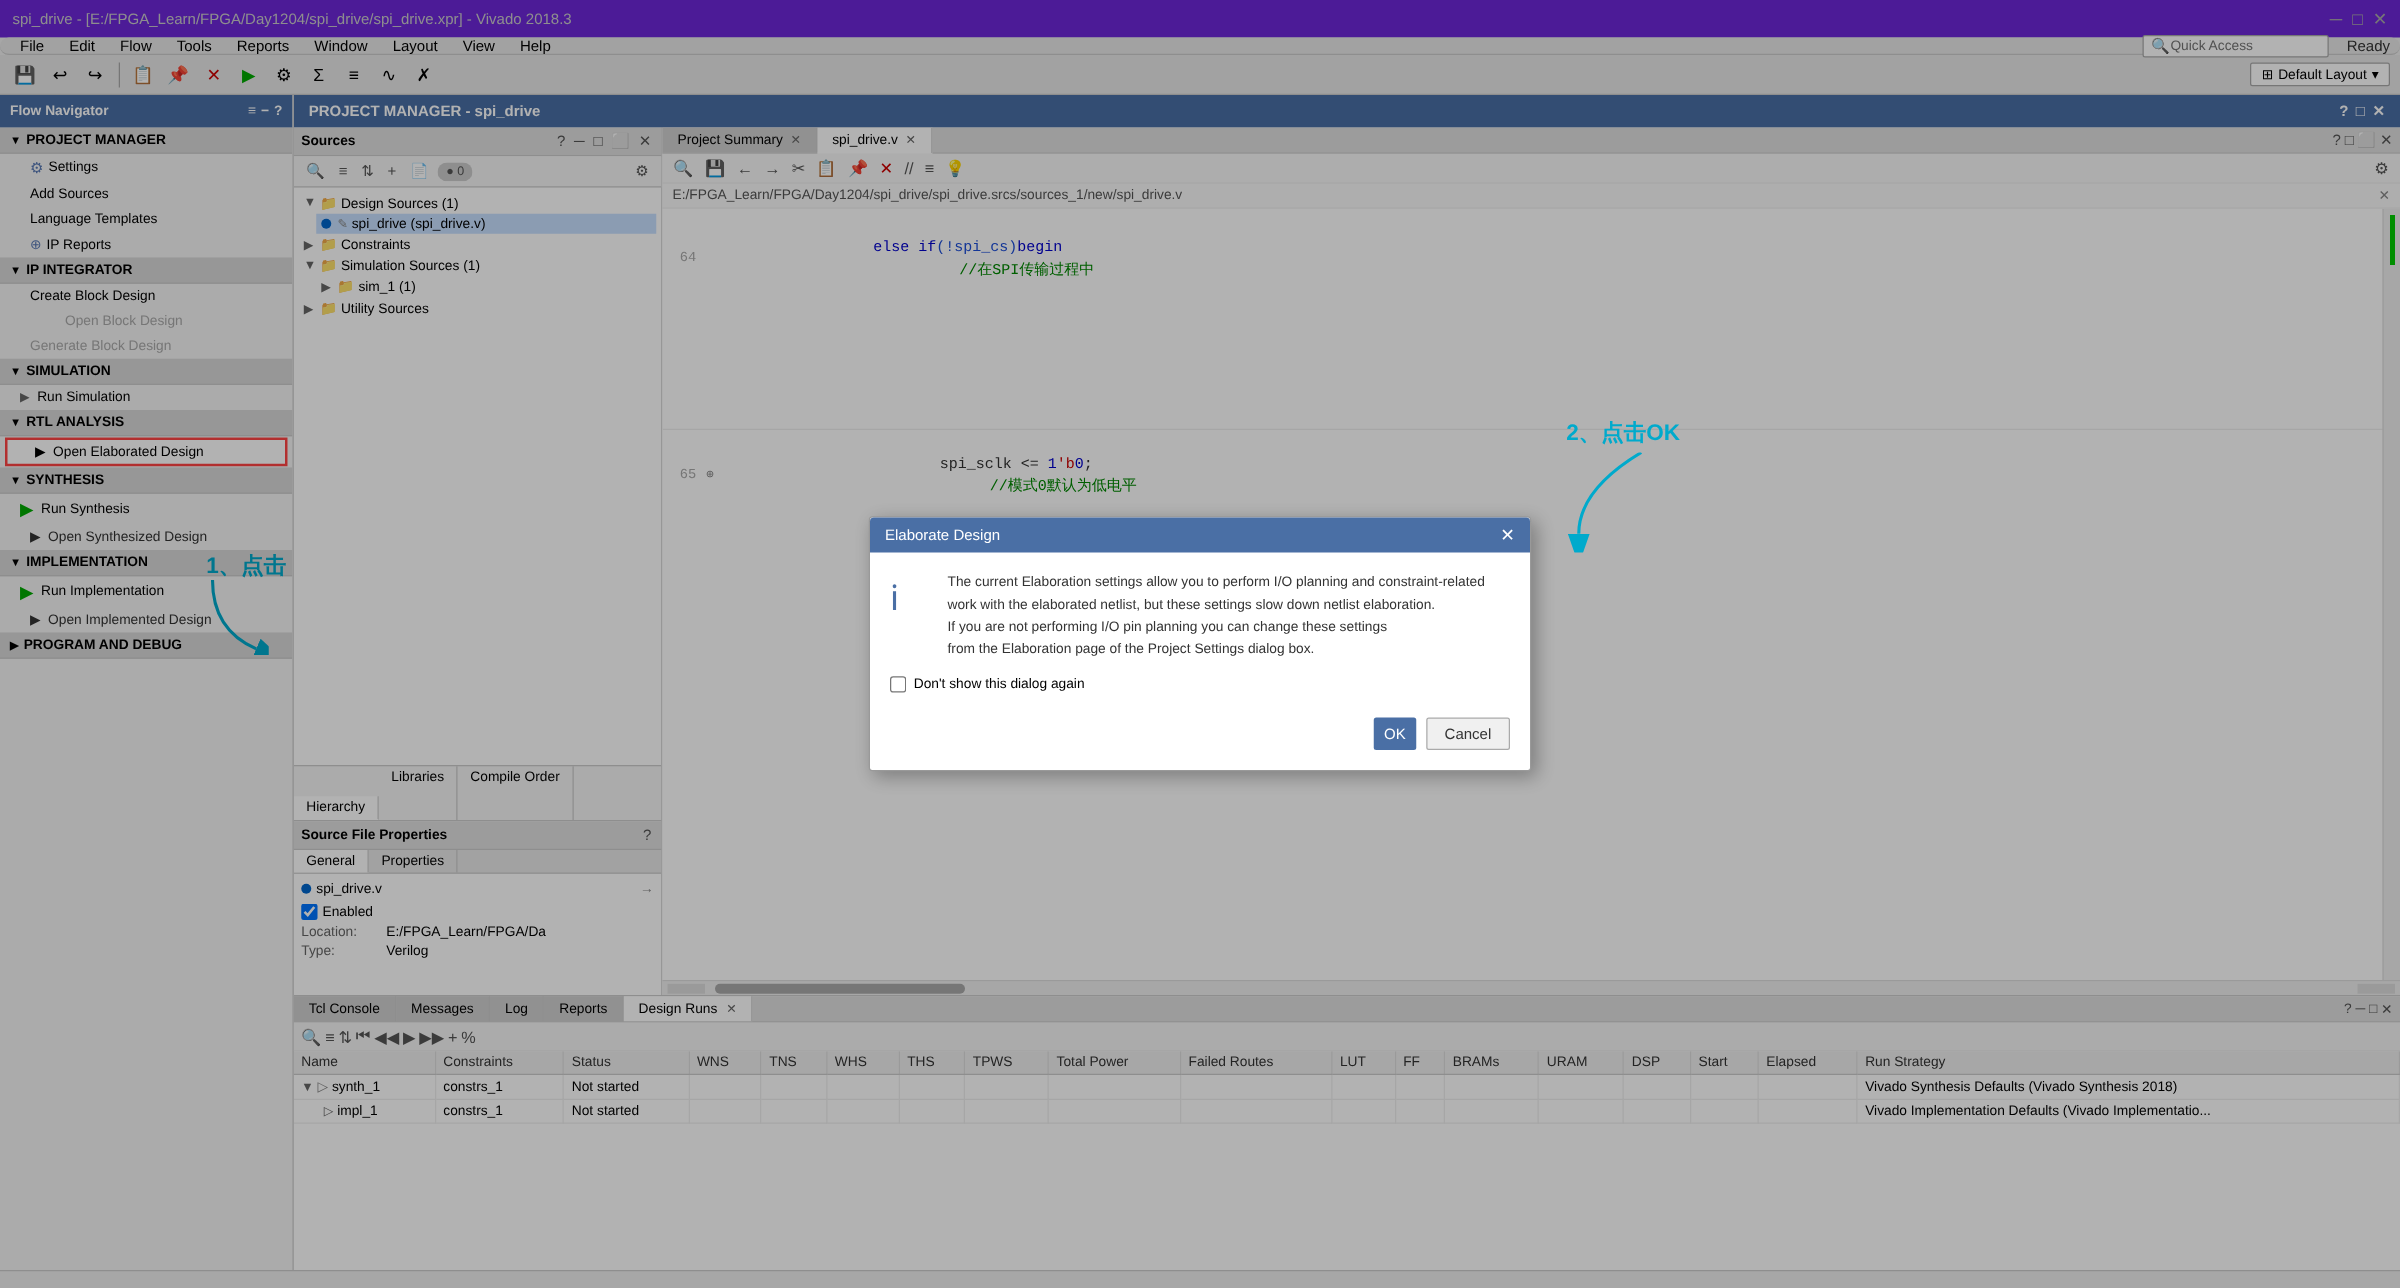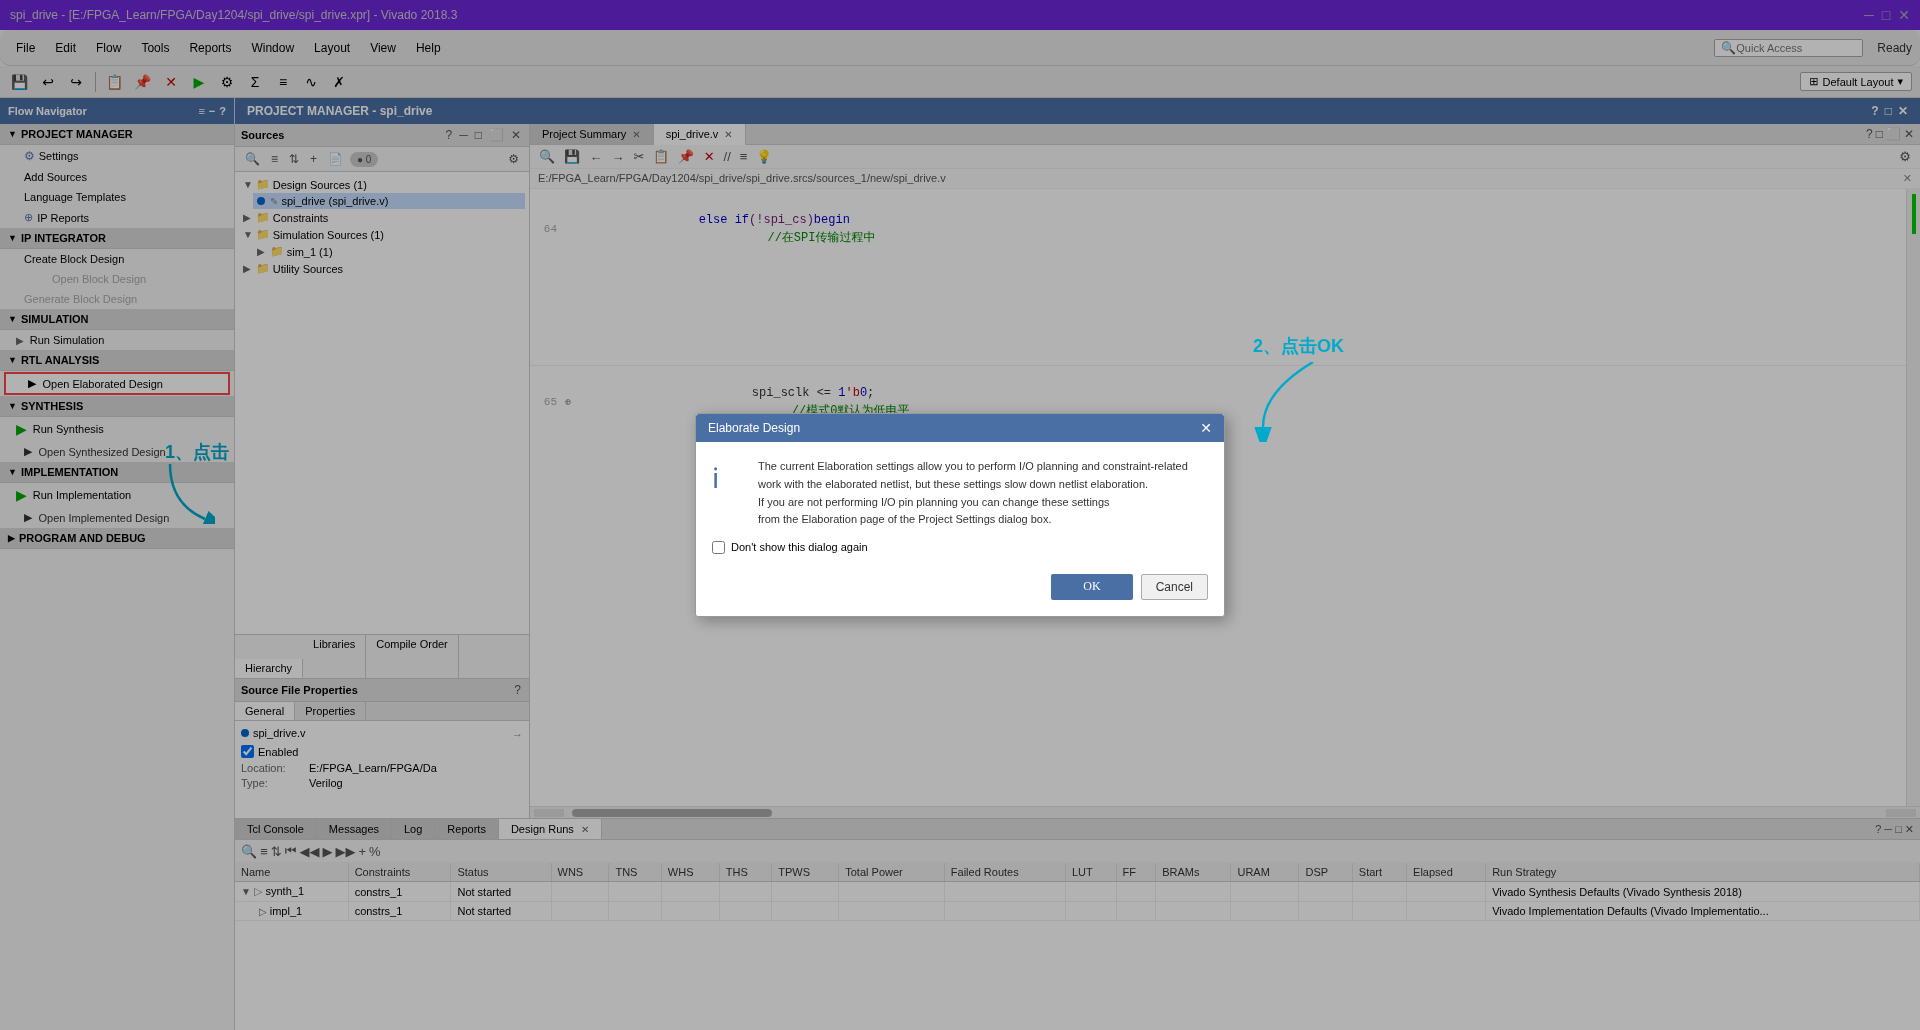--- a/index.html
+++ b/index.html
@@ -4,21 +4,21 @@
   <style>
     * { box-sizing: border-box; margin: 0; padding: 0; }
     body { font-family: 'Segoe UI', Arial, sans-serif; font-size: 12px; background: #f0f0f0; overflow: hidden; width: 1920px; height: 1030px; }
 
     
     .title-bar { background: #6d28d9; color: #ccc; height: 30px; display: flex; align-items: center; padding: 0 10px; justify-content: space-between; }
     .title-bar-controls { display: flex; gap: 8px; }
     .title-bar-controls span { cursor: pointer; font-size: 14px; color: #aaa; }
 
     
-    .menu-bar { background: #e8e8e8; height: 36px; display: flex; align-items: center; padding: 0 8px; border-bottom: 1px solid #ccc; gap: 4px; border-radius: 10px; }
+    .menu-bar { background: #e8e8e8; height: 14px; display: flex; align-items: center; padding: 0 8px; border-bottom: 1px solid #ccc; gap: 4px; border-radius: 10px; }
     .menu-item { padding: 2px 8px; cursor: pointer; font-size: 12px; }
     .menu-search { margin-left: auto; display: flex; align-items: center; background: white; border: 1px solid #aaa; padding: 1px 6px; border-radius: 2px; }
     .menu-search input { border: none; outline: none; font-size: 11px; width: 120px; }
     .ready-label { margin-left: 10px; font-size: 12px; color: #333; }
 
     
     .toolbar { background: #e8e8e8; height: 32px; display: flex; align-items: center; padding: 0 8px; border-bottom: 1px solid #ccc; gap: 4px; }
     .toolbar-btn { width: 24px; height: 24px; display: flex; align-items: center; justify-content: center; cursor: pointer; border: 1px solid transparent; border-radius: 2px; font-size: 14px; }
     .toolbar-separator { width: 1px; height: 20px; background: #aaa; margin: 0 3px; }
     .default-layout-btn { margin-left: auto; background: white; border: 1px solid #aaa; padding: 2px 8px; display: flex; align-items: center; gap: 4px; cursor: pointer; font-size: 11px; border-radius: 2px; }
@@ -121,21 +121,21 @@
     .dialog-overlay { position: fixed; top: 0; left: 0; width: 100%; height: 100%; background: rgba(0,0,0,0.3); display: flex; align-items: center; justify-content: center; z-index: 1000; }
     .dialog { background: white; border: 1px solid #999; box-shadow: 4px 4px 15px rgba(0,0,0,0.3); width: 530px; border-radius: 3px; }
     .dialog-title-bar { background: #4a6fa5; color: white; padding: 6px 12px; display: flex; align-items: center; justify-content: space-between; border-radius: 3px 3px 0 0; }
     .dialog-close { cursor: pointer; font-size: 14px; color: white; }
     .dialog-body { padding: 16px; }
     .dialog-info-row { display: flex; gap: 10px; margin-bottom: 12px; }
     .info-icon { font-size: 28px; color: #4a6fa5; width: 36px; flex-shrink: 0; }
     .dialog-text { font-size: 11px; line-height: 1.6; color: #333; flex: 1; }
     .dialog-checkbox-row { display: flex; align-items: center; gap: 6px; margin: 10px 0; font-size: 11px; }
     .dialog-buttons { display: flex; justify-content: flex-end; gap: 8px; padding-top: 10px; }
-    .btn-ok { background: #4a6fa5; color: white; border: none; padding: 5px 32px; cursor: pointer; font-size: 12px; border-radius: 2px; font-family: Liberation Serif, serif; }
+    .btn-ok { background: #4a6fa5; color: white; border: none; padding: 5px 8px; cursor: pointer; font-size: 12px; border-radius: 2px; }
     .btn-cancel { background: #f0f0f0; color: #333; border: 1px solid #aaa; padding: 5px 14px; cursor: pointer; font-size: 12px; border-radius: 2px; }
 
     
     .status-bar { background: #f0f0f0; height: 22px; border-top: 1px solid #ccc; display: flex; align-items: center; padding: 0 8px; font-size: 10px; color: #555; justify-content: space-between; }
 
     .scrollbar-h { height: 12px; background: #f0f0f0; border-top: 1px solid #ddd; display: flex; align-items: center; }
     .scrollbar-thumb { height: 8px; background: #aaa; border-radius: 4px; width: 80px; margin-left: 20px; }
 
     
     .sources-top { flex: 1; overflow: hidden; display: flex; flex-direction: column; }
@@ -451,21 +451,21 @@
 
         <div class="file-path">
           <span>E:/FPGA_Learn/FPGA/Day1204/spi_drive/spi_drive.srcs/sources_1/new/spi_drive.v</span>
           <span style="margin-left:auto;float:right;cursor:pointer;color:#888;">✕</span>
         </div>
 
         <div class="code-editor" style="position:relative;">
           <div class="code-line">
             <span class="line-num">64</span>
             <span class="line-content">
-              <span style="color:#0000cc;">    else if</span><span style="color:#701a75;">(!spi_cs)</span><span style="color:#0000cc;">begin</span>
+              <span style="color:#0000cc;">    else if</span><span style="color:#1d4ed8;">(!spi_cs)</span><span style="color:#0000cc;">begin</span>
               <span style="color:#008800;margin-left:40px;">        //在SPI传输过程中</span>
             </span>
           </div>
 
           <div style="position:absolute;right:0;top:0;width:14px;height:100%;background:#f0f0f0;border-left:1px solid #ddd;">
             <div style="width:4px;height:40px;background:#00cc00;margin:0 auto;margin-top:5px;"></div>
           </div>
 
           <div style="border-top:1px solid #eee;margin-top:100px;">
             <div class="code-line">

